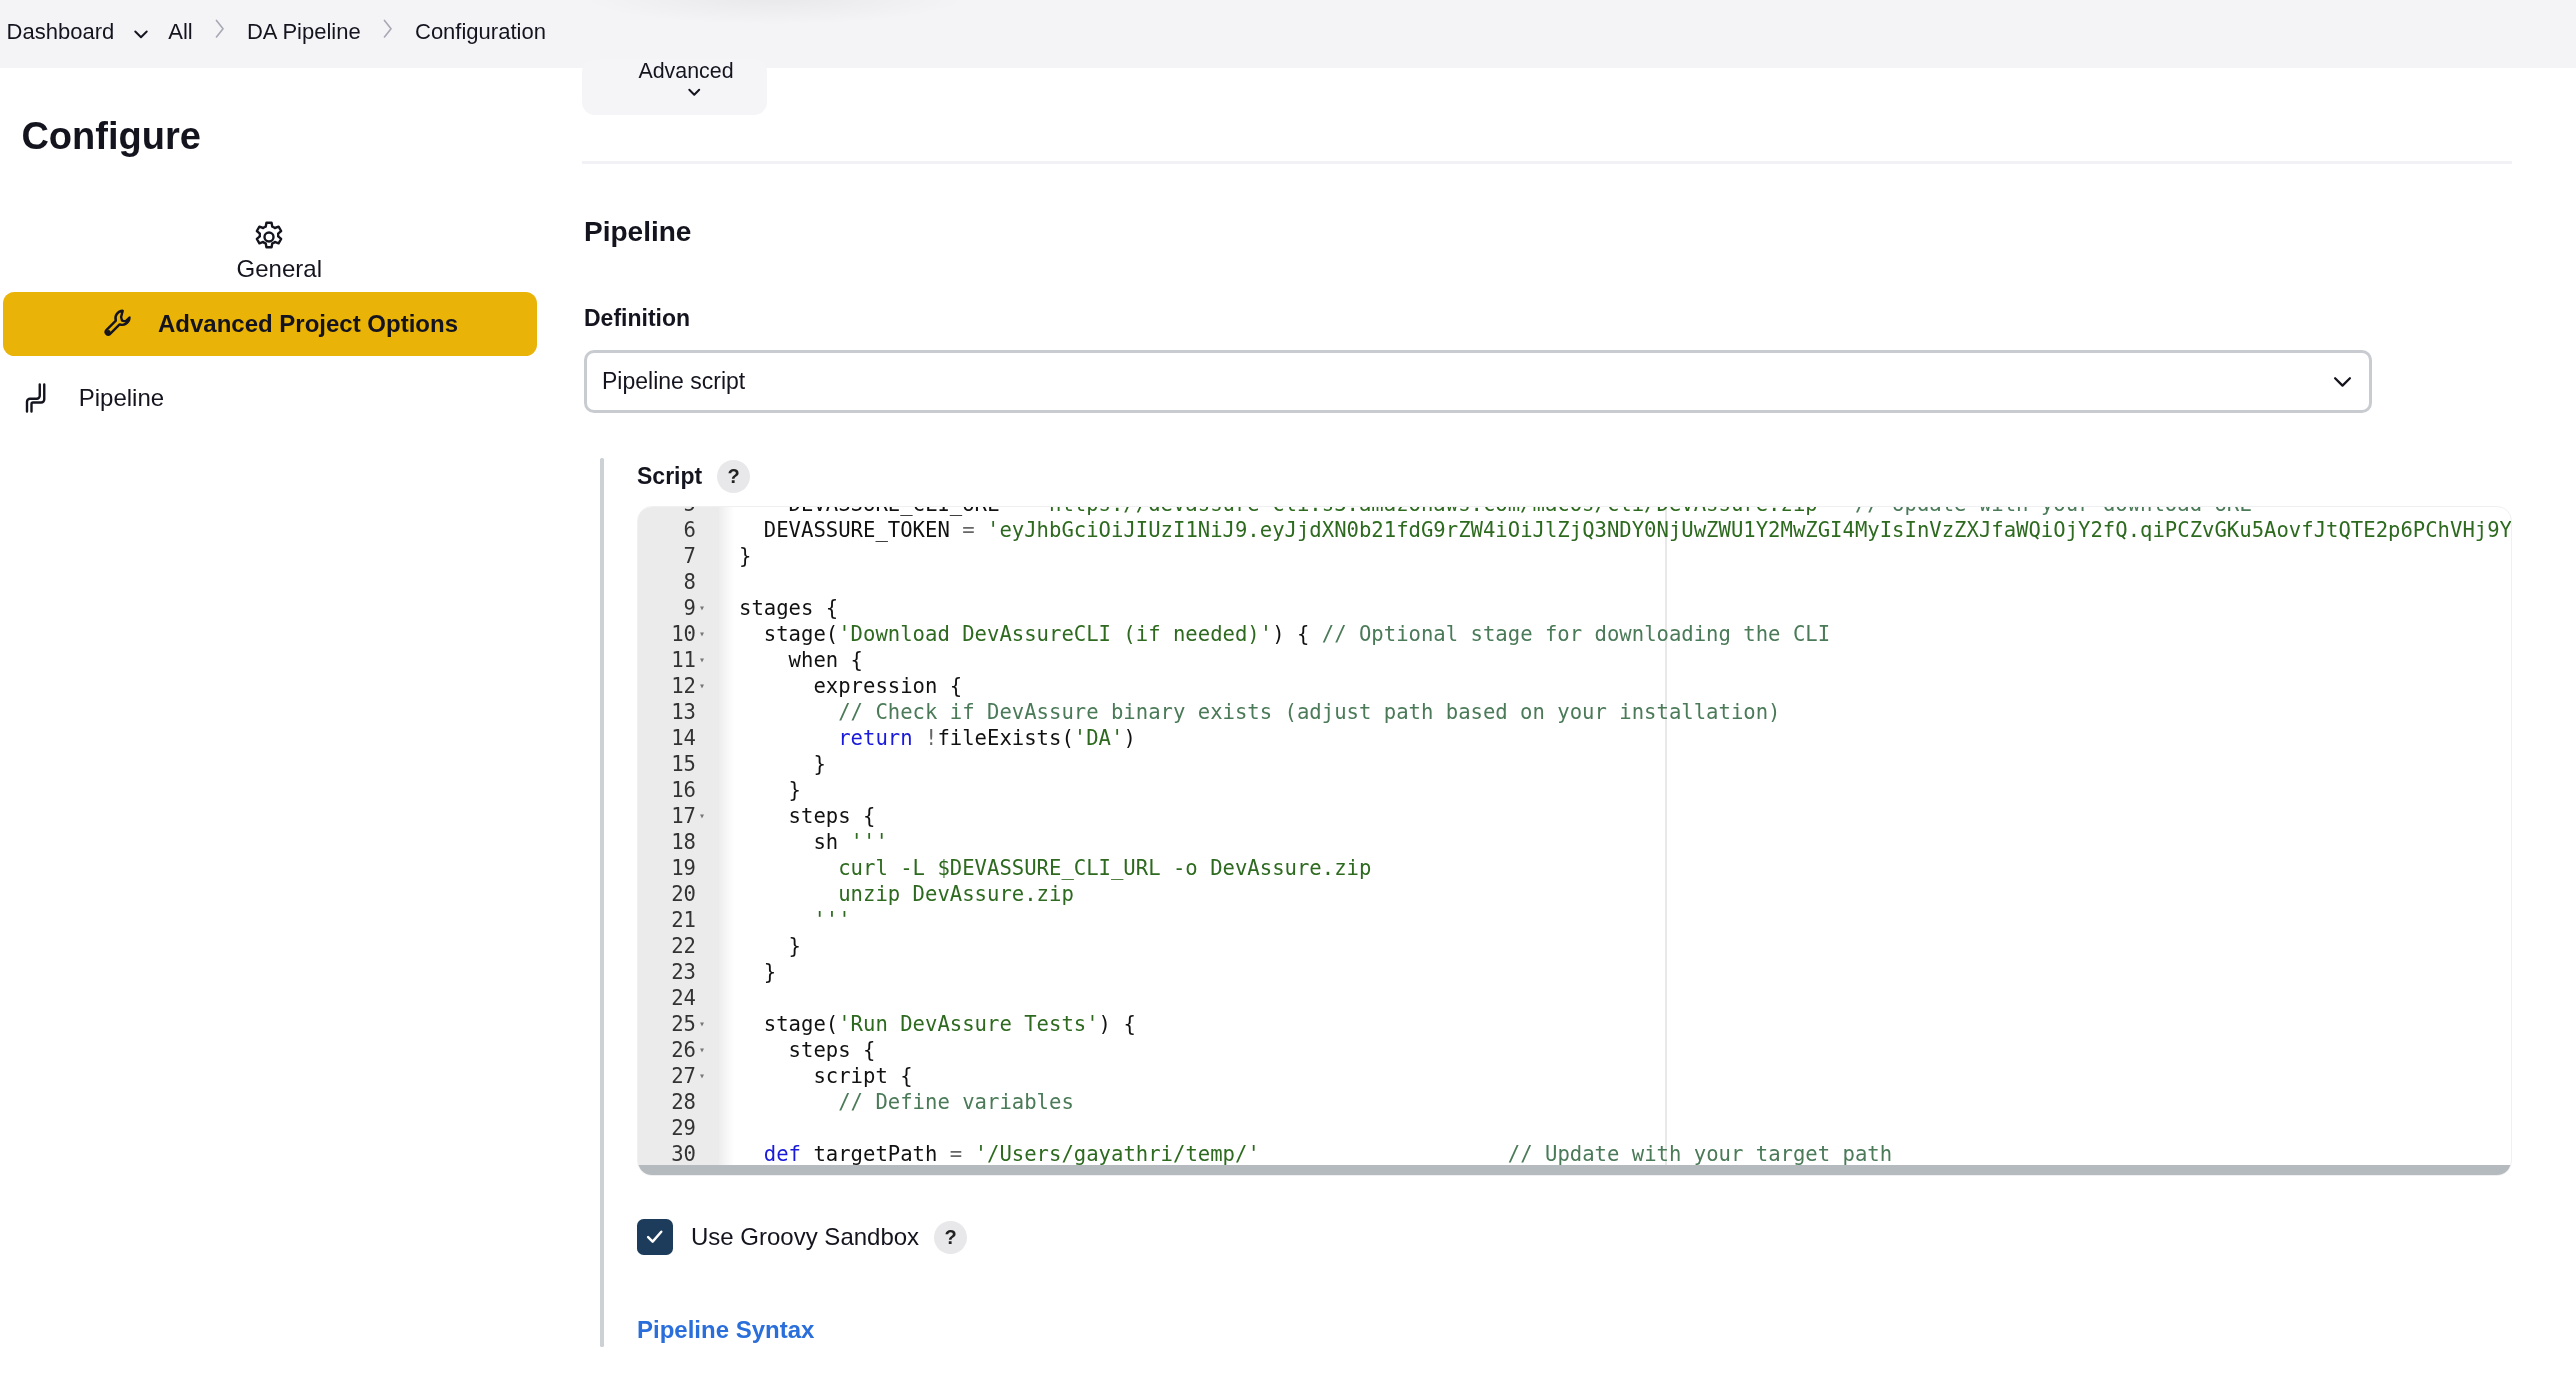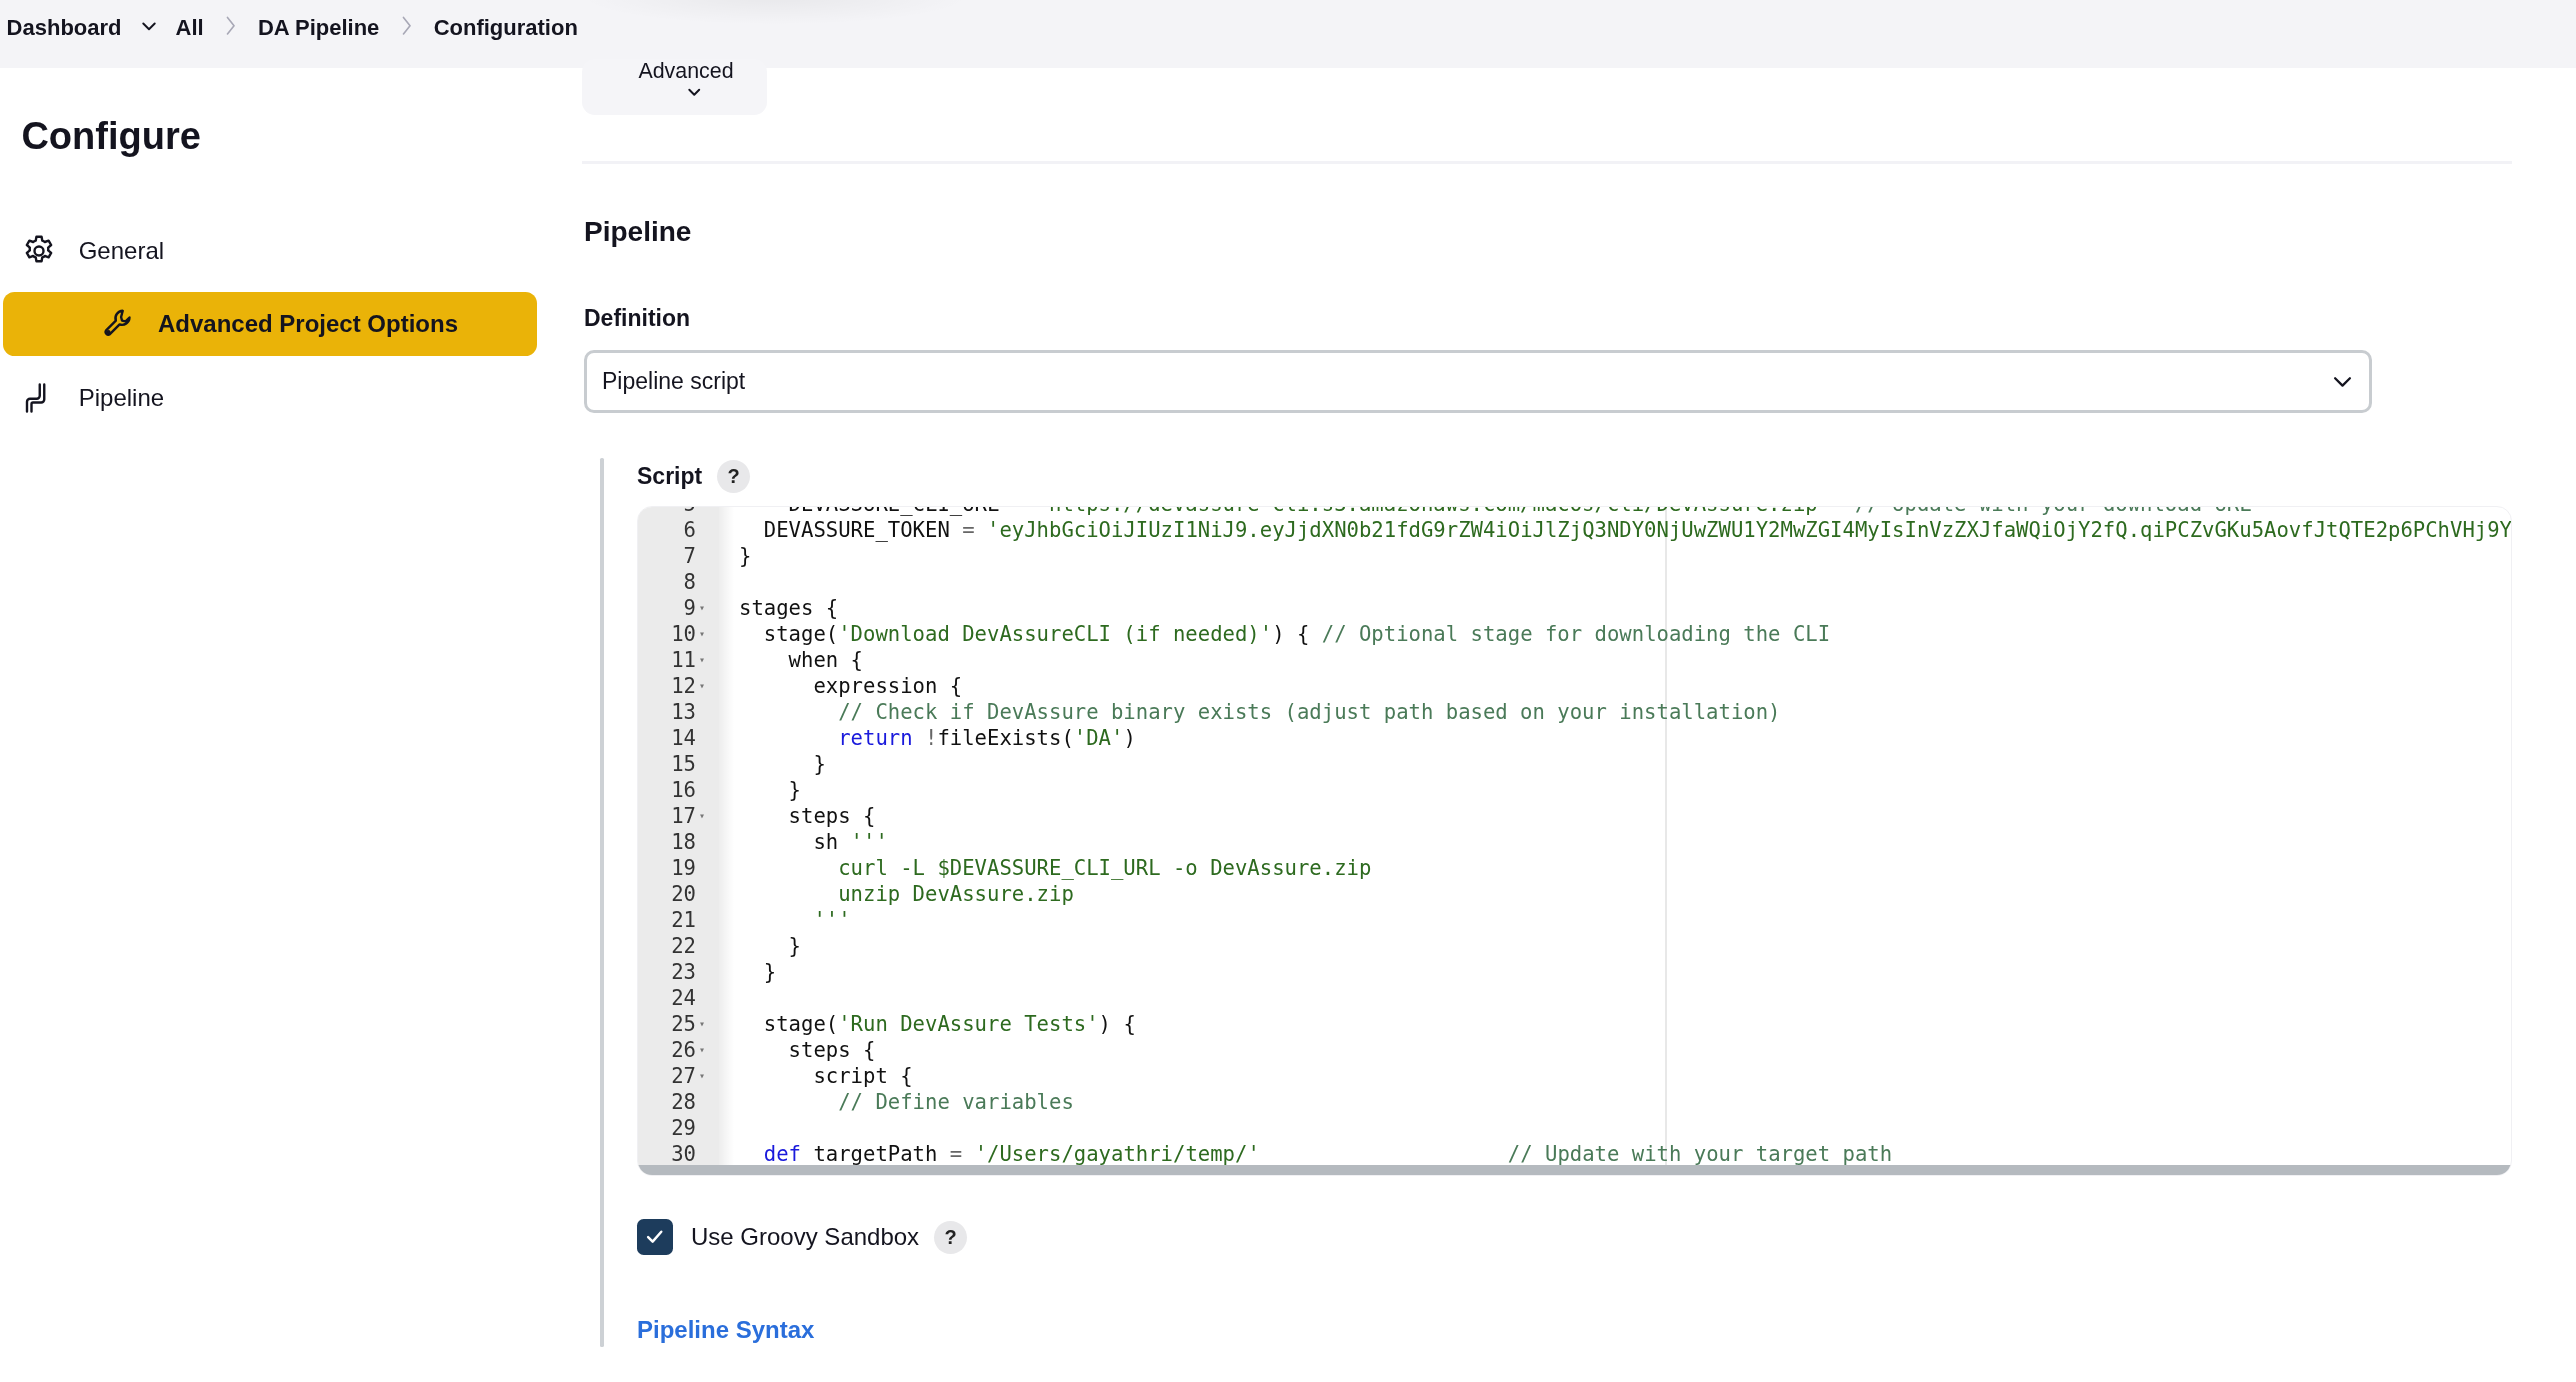--- a/index.html
+++ b/index.html
@@ -2,21 +2,21 @@
 <html style="font-size:13px"><head>
 <meta charset="utf-8">
 <style>
   * { box-sizing: border-box; margin: 0; padding: 0; }
   html, body { width: 2576px; height: 1382px; background: #ffffff; overflow: hidden; }
   body { position: relative; font-family: "Liberation Sans", "DejaVu Sans", sans-serif; color: #14141f; }
 
   .topbar { position: absolute; left: 0; top: 0; width: 2576px; height: 68px; background: #f4f4f7; }
   .topbar-shadow { position: absolute; left: 577px; top: -33px; width: 396px; height: 58px; border-radius: 50%;
                    background: radial-gradient(ellipse at center, rgba(0,0,0,0.05), rgba(0,0,0,0) 70%); }
-  .breadcrumb { position: absolute; left: 6.6px; top: 15px; height: 33px; display: flex; align-items: flex-start; font-size: 22px; font-weight: bold; }
+  .breadcrumb { position: absolute; left: 6.6px; top: 15px; height: 33px; display: flex; align-items: center; font-size: 22px; }
   .crumb { color: #14141f; white-space: nowrap; }
   .crumb-sep { color: #a8a8b6; margin: 0 21.4px; font-size: 21.4px; }
   .crumb-chevron { width: 18px; height: 18px; margin: 0 18px 0 18px; }
 
   .advanced-btn { position: absolute; left: 582px; top: 59px; width: 185px; height: 56px; background: #f5f5f8; border-radius: 13px;
                   display: flex; align-items: center; padding-left: 23px; font-size: 21.4px; color: #14141f; flex-direction: column; }
   .advanced-btn svg { margin-left: 16.5px; }
   .divider { position: absolute; left: 582px; top: 161px; width: 1930px; height: 3.3px; background: #f2f2f6; }
 
   .page-title { position: absolute; left: 21.4px; top: 115px; font-size: 38px; font-weight: bold; color: #14141f; }
@@ -86,21 +86,21 @@
 <button class="advanced-btn" style="border:none;">
   <span>Advanced</span>
   <svg width="16.5" height="16.5" viewBox="0 0 20 20">
       <path d="M4 7 L10 13 L16 7" fill="none" stroke="#14141f" stroke-width="2.4" stroke-linecap="round" stroke-linejoin="round"></path>
     </svg>
 </button>
 <div class="divider"></div>
 
 <h1 class="page-title">Configure</h1>
 
-<div class="side-item" style="top:219px;">
+<div class="side-item" style="top:219px;flex-direction:column;">
   <span class="icon">
     <svg width="36" height="36" viewBox="0 0 24 24" fill="none" stroke="#14141f" stroke-width="1.6" stroke-linejoin="round">
       <path d="M10.3 2.5h3.4l.5 2.6c.6.2 1.2.5 1.7.9l2.5-.9 1.7 2.9-2 1.7c.1.6.1 1.3 0 1.9l2 1.7-1.7 2.9-2.5-.9c-.5.4-1.1.7-1.7.9l-.5 2.6h-3.4l-.5-2.6c-.6-.2-1.2-.5-1.7-.9l-2.5.9-1.7-2.9 2-1.7c-.1-.6-.1-1.3 0-1.9l-2-1.7 1.7-2.9 2.5.9c.5-.4 1.1-.7 1.7-.9z"></path>
       <circle cx="12" cy="12" r="3"></circle>
     </svg>
   </span>
   <span>General</span>
 </div>
 
 <div class="side-item active" style="top:292px;">

